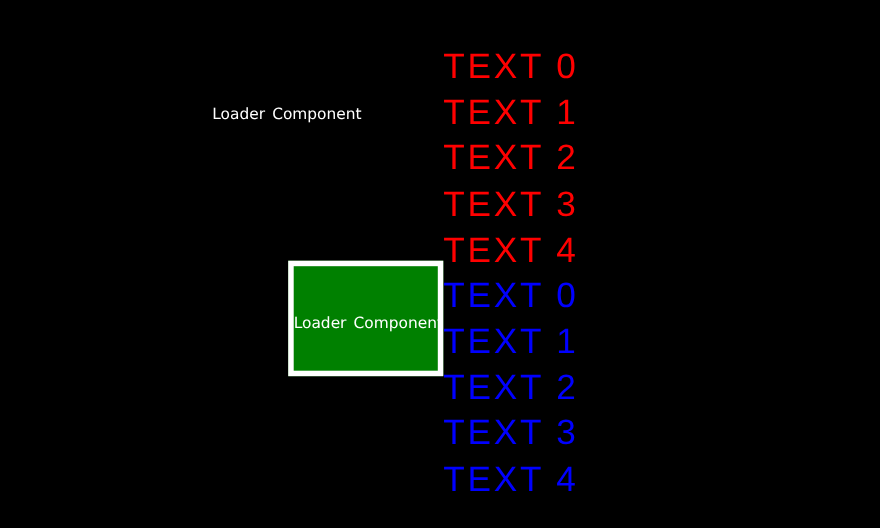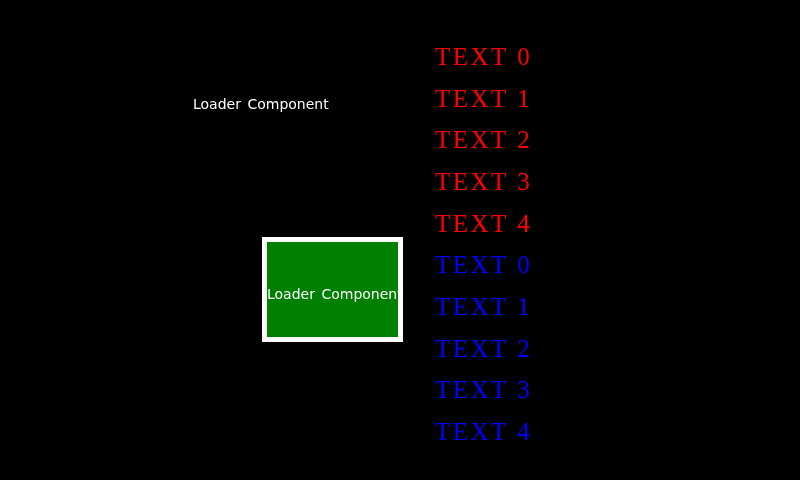--- a/index.html
+++ b/index.html
@@ -39,26 +39,25 @@
     left: 0px;
     top: 45px;
     font-size: 14px;
     line-height: 1;
     word-spacing: 2px;
     white-space: nowrap;
   }
   .text-line {
     position: absolute;
     left: 403px;
-    font-family: Liberation Serif, serif;
-    font-size: 25px;
+    font-family: Liberation Sans, sans-serif;
+    font-size: 32px;
     line-height: 1;
     letter-spacing: 2.5px;
     white-space: pre;
-    margin-left: 32px;
   }
 </style>
 </head>
 <body>
 
 <div class="screen" style="background-color: rgb(0, 0, 0);">
 
   <div class="loader-label" style="color: rgb(255, 255, 255);">Loader Component</div>
 
   <div class="loader-box" style="background-color: rgb(0, 128, 0); border-color: rgb(255, 255, 255);">

